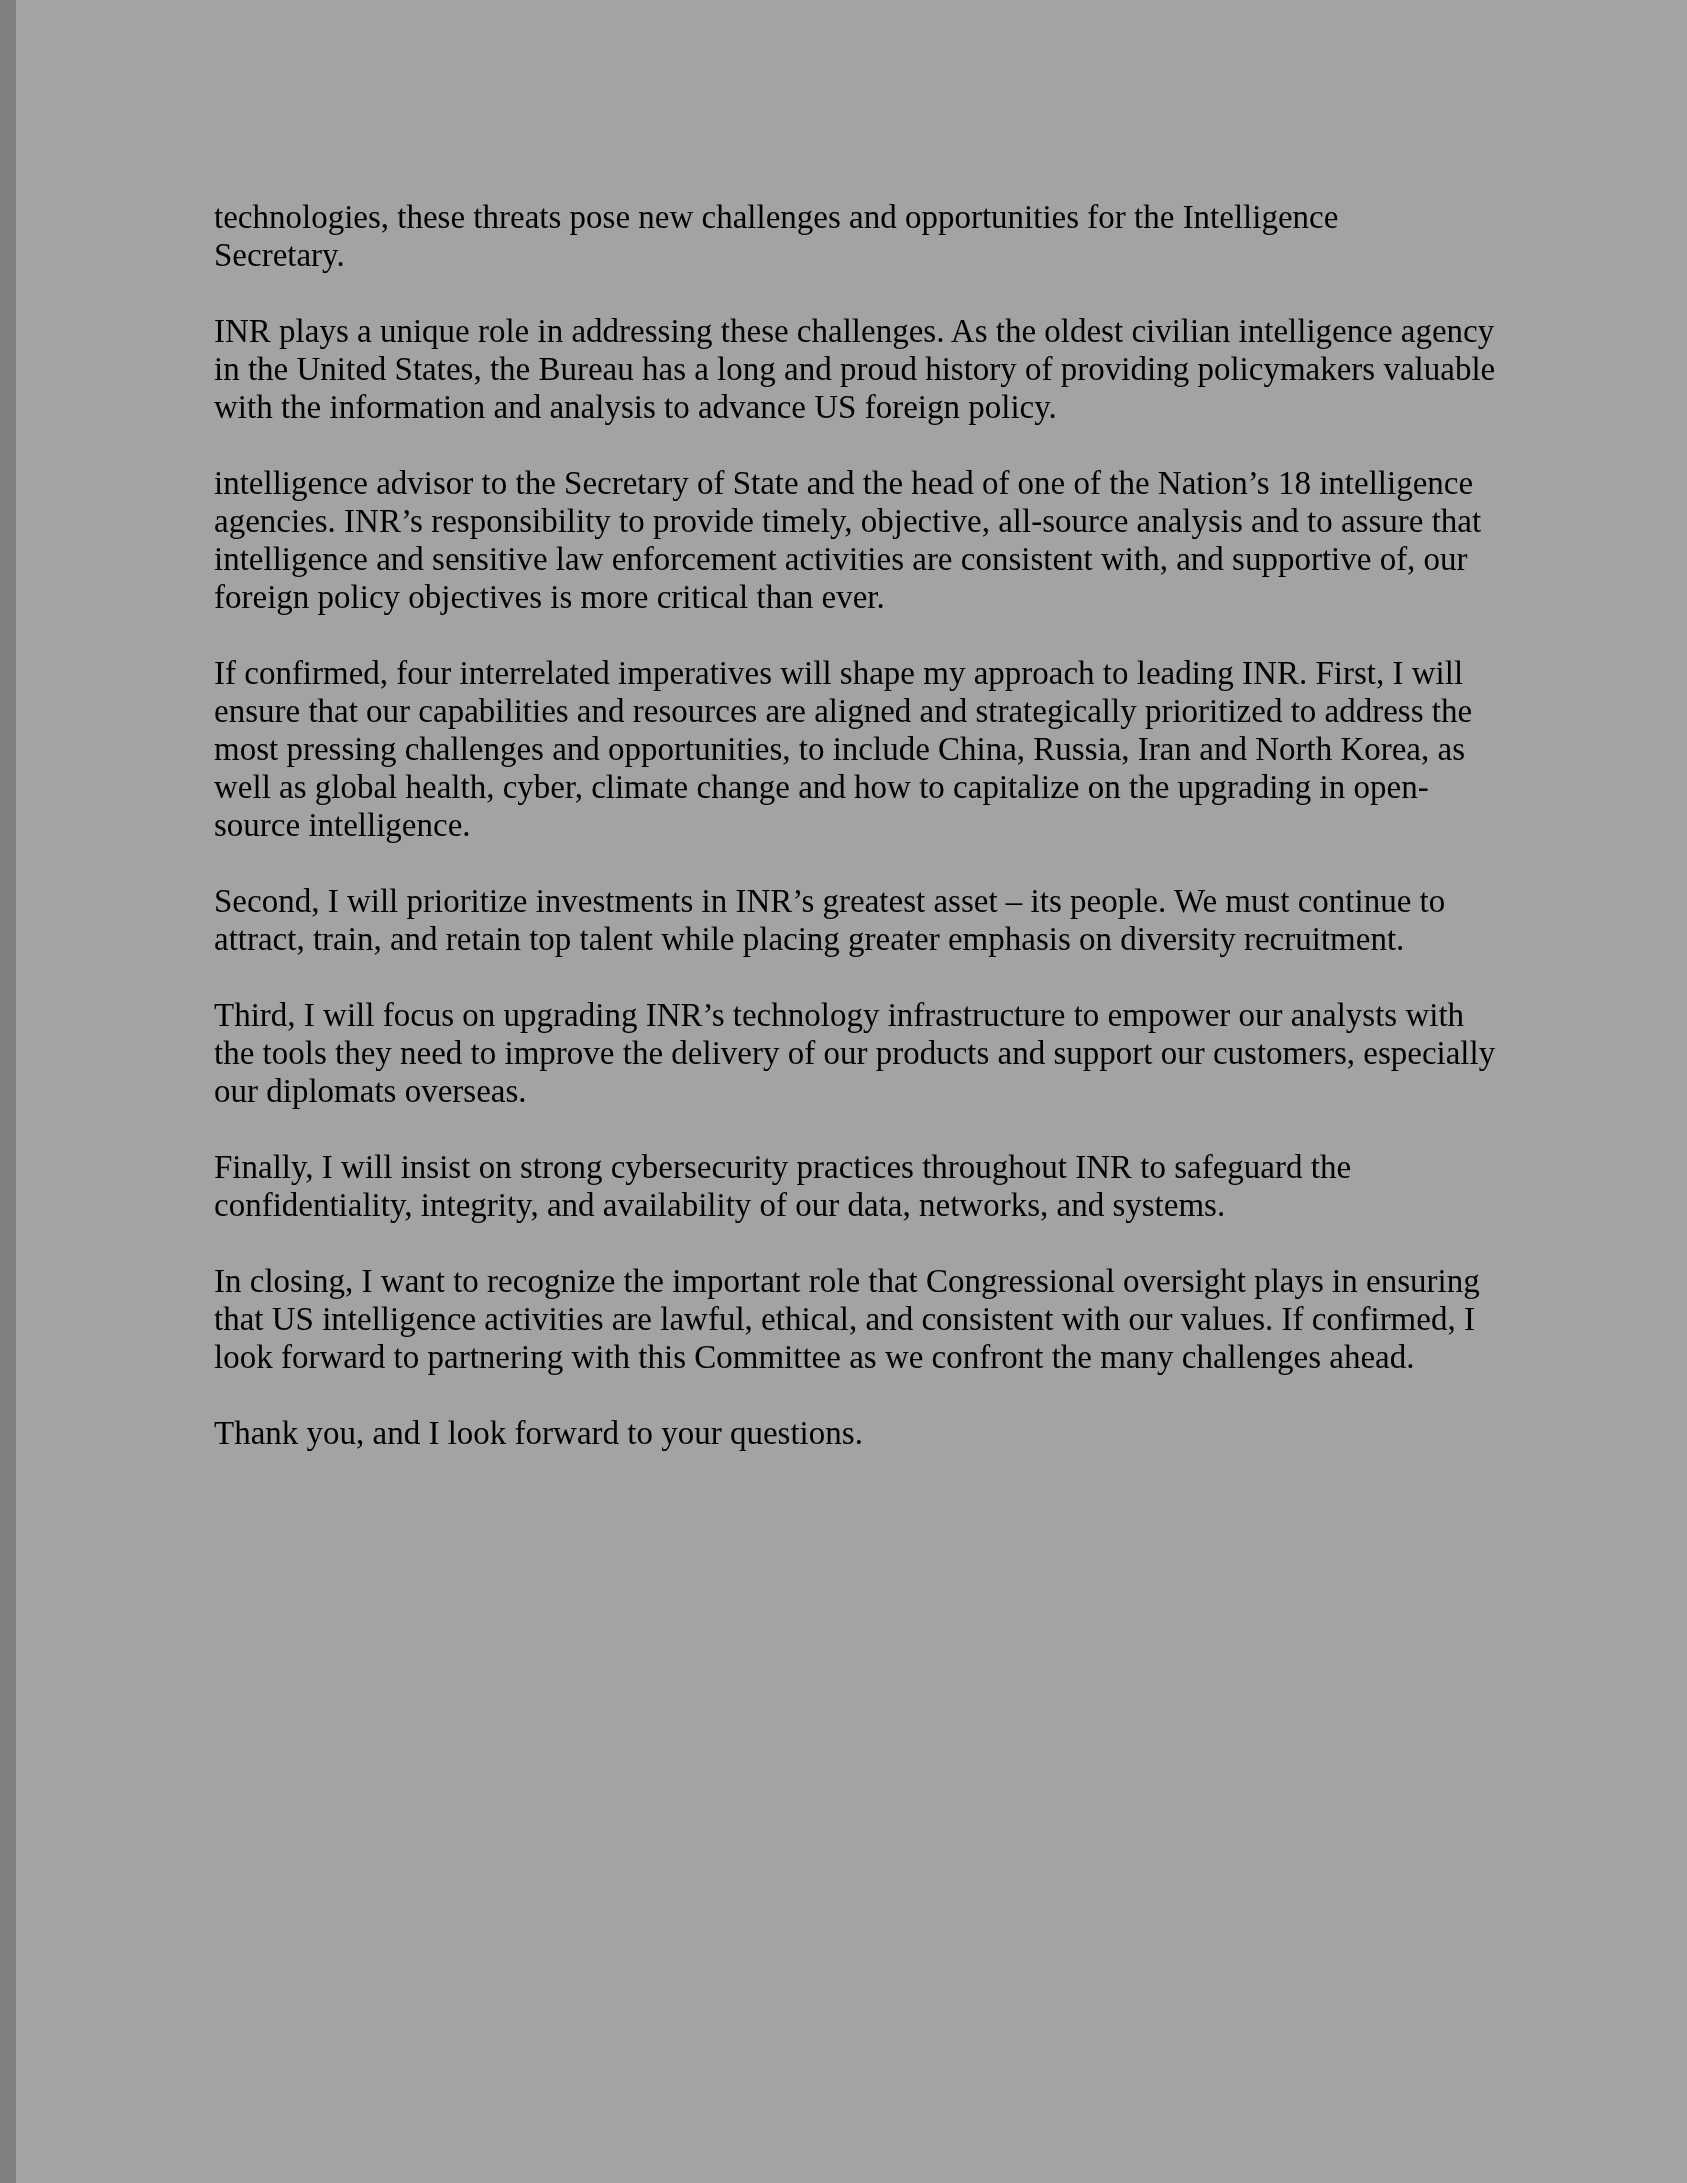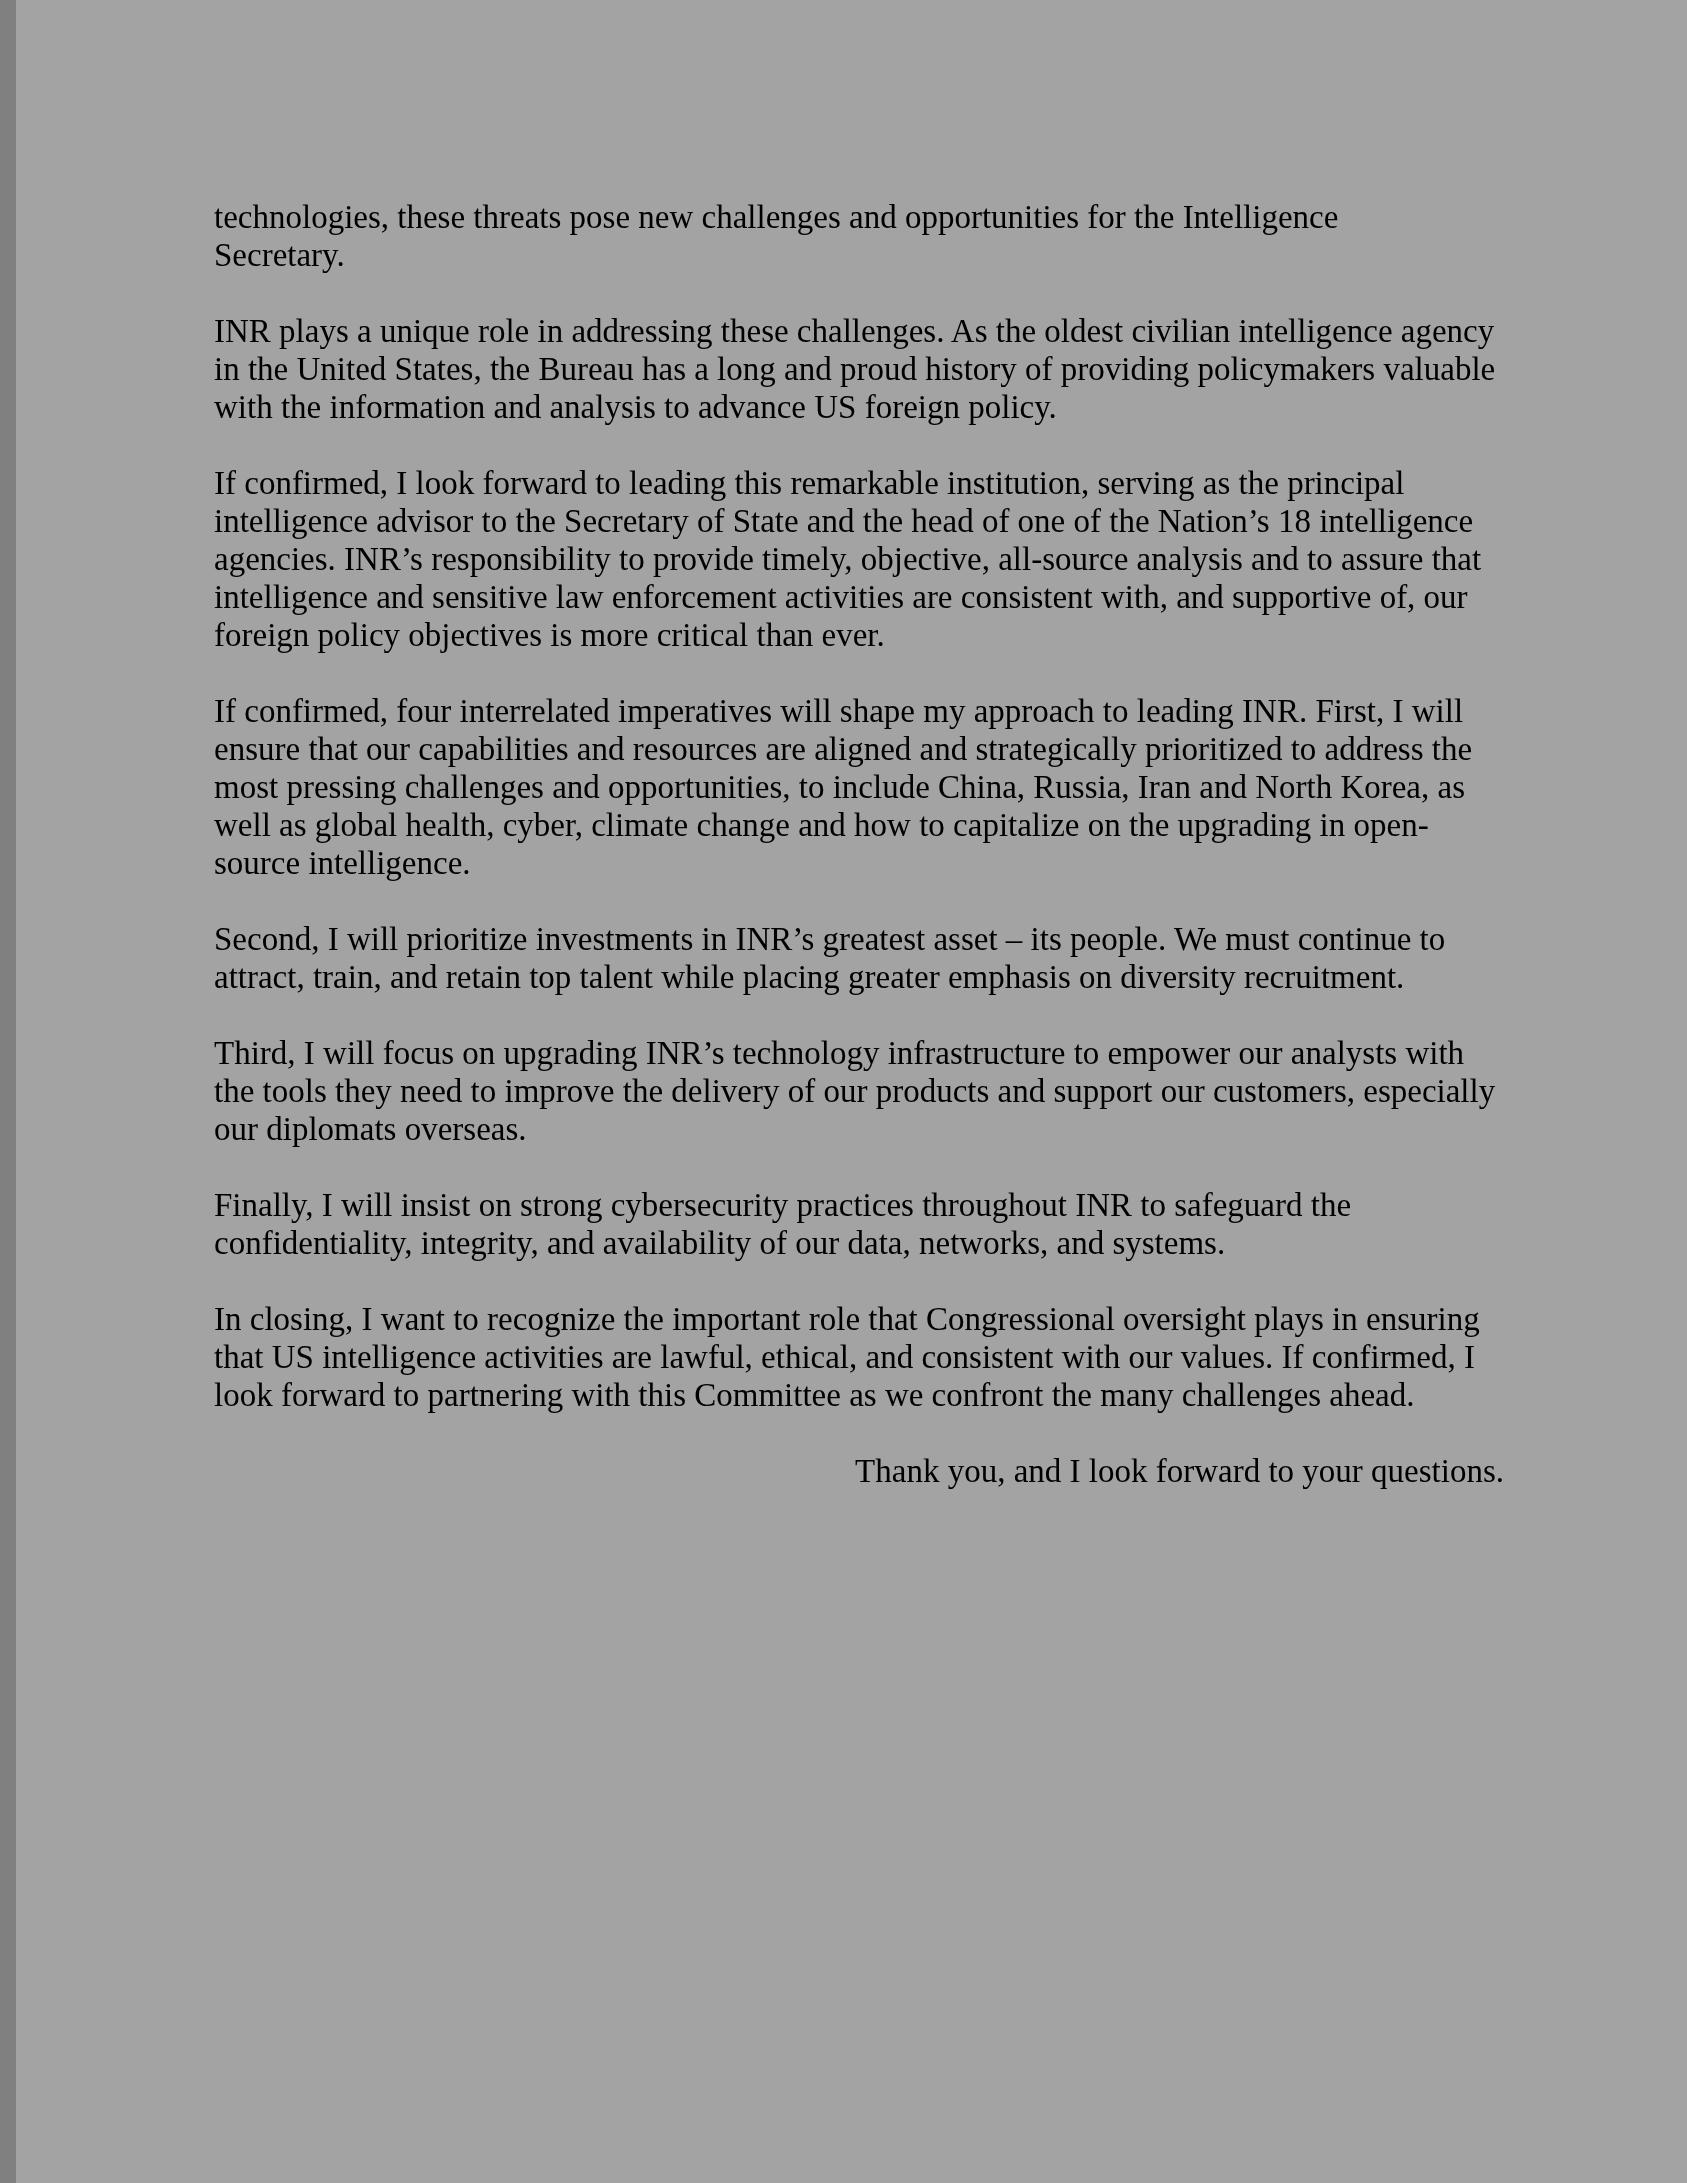--- a/index.html
+++ b/index.html
@@ -24,42 +24,40 @@
     line-height: 38px;
     color: #000000;
     text-align: left;
   }
   .paragraph {
     margin: 0 0 38px 0;
     padding: 0;
   }
   .paragraph:last-child {
     margin-bottom: 0;
-    text-align: right;
   }
   .line {
     white-space: nowrap;
   }
 </style>
 </head>
 <body>
 
 <div class="page" style="background: #a3a3a3; margin-left: 16px;">
   <div class="content" style="color: rgb(0, 0, 0);">
       <div class="paragraph">
         <div class="line">technologies, these threats pose new challenges and opportunities for the Intelligence</div>
         <div class="line">Secretary.</div>
       </div>
       <div class="paragraph">
         <div class="line">INR plays a unique role in addressing these challenges. As the oldest civilian intelligence agency</div>
         <div class="line">in the United States, the Bureau has a long and proud history of providing policymakers valuable</div>
         <div class="line">with the information and analysis to advance US foreign policy.</div>
       </div>
       <div class="paragraph">
-        <div class="line">If confirmed, I look forward to leading this remarkable institution, serving as the principal</div>
         <div class="line">intelligence advisor to the Secretary of State and the head of one of the Nation’s 18 intelligence</div>
         <div class="line">agencies. INR’s responsibility to provide timely, objective, all-source analysis and to assure that</div>
         <div class="line">intelligence and sensitive law enforcement activities are consistent with, and supportive of, our</div>
         <div class="line">foreign policy objectives is more critical than ever.</div>
       </div>
       <div class="paragraph">
         <div class="line">If confirmed, four interrelated imperatives will shape my approach to leading INR. First, I will</div>
         <div class="line">ensure that our capabilities and resources are aligned and strategically prioritized to address the</div>
         <div class="line">most pressing challenges and opportunities, to include China, Russia, Iran and North Korea, as</div>
         <div class="line">well as global health, cyber, climate change and how to capitalize on the upgrading in open-</div>

